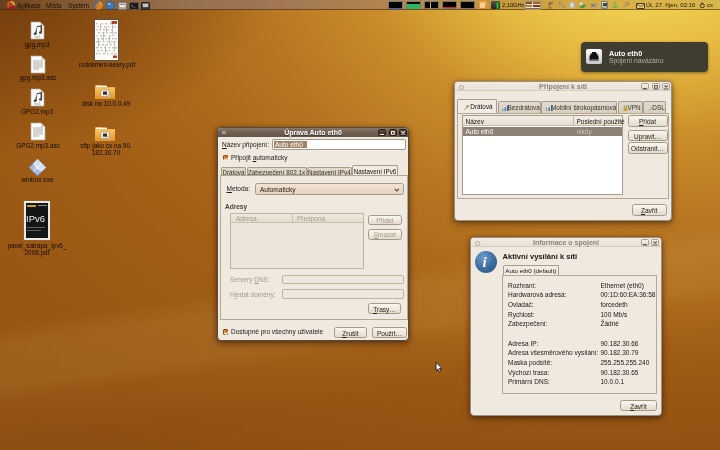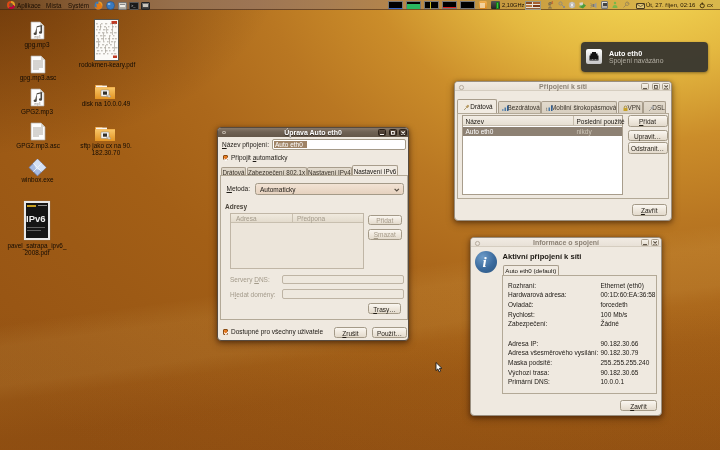--- a/index.html
+++ b/index.html
@@ -208,21 +208,21 @@
     <rect x="3.5" y="3.5" width="12" height="12" fill="#a8bce2" stroke="#687ab0" stroke-width="0.7"></rect>
     <path d="M3.5,3.5 h12 v5 l-6,3 l-6,-2 Z" fill="#d4e0f4"></path>
     <path d="M9.5,3.5 v12 M3.5,9.5 h12" stroke="#f0f4fa" stroke-width="0.8"></path>
   </g>
 </svg>
 <div class="dlabel" style="left:12px;top:177px;width:51px;">winbox.exe</div>
 
 <div class="absl" style="left:24px;top:201px;width:26px;height:39px;background:#151515;border:2px solid #e8e8e8;box-shadow:0 0 1px #888;"></div>
 <div class="absl" style="left:27px;top:205px;width:9px;height:1.5px;background:#c8a020;"></div>
 <div class="absl" style="left:38px;top:205px;width:9px;height:1px;background:#909090;"></div>
-<div class="absl" style="left:26px;top:213px;color:#f0f0f0;font-weight:bold;font-size:9.5px;letter-spacing:0;">IPv6</div>
+<div class="absl" style="left:26px;top:213px;color:#f0f0f0;font-weight:normal;font-size:9.5px;letter-spacing:0;">IPv6</div>
 <div class="absl" style="left:27px;top:227px;width:18px;height:0.8px;background:#606060;"></div>
 <div class="absl" style="left:27px;top:230px;width:14px;height:0.8px;background:#606060;"></div>
 <div class="dlabel" style="left:6px;top:243px;width:62px;">pavel_satrapa_ipv6_<br>2008.pdf</div>
 
 <svg class="absl" style="left:94px;top:19px;" width="25" height="42" viewBox="0 0 25 42">
   <rect x="0.5" y="0.5" width="24" height="41" fill="#fcfbf8" stroke="#57534b" stroke-width="1"></rect>
   <rect x="17.5" y="2" width="5.5" height="3" fill="#c03a24"></rect>
   <rect x="19" y="36.5" width="4" height="2.5" fill="#c03a24"></rect>
 <rect x="2" y="4.5" width="1.8" height="0.7" fill="#8e897f"></rect>
   <rect x="7" y="4.5" width="1.6" height="0.7" fill="#8e897f"></rect>
@@ -468,21 +468,21 @@
   <div class="wbtn blur" style="left:180px;"></div>
   <svg class="absl" style="left:172px;top:5.5px;" width="4" height="1.4" viewBox="0 0 4 1.4">
         <rect width="4" height="1.4" fill="#5f5549"></rect>
       </svg>
   <svg class="absl" style="left:182px;top:2.8px;" width="4.2" height="4.2" viewBox="0 0 4.2 4.2">
         <path d="M0.4,0.4 L3.8,3.8 M3.8,0.4 L0.4,3.8" stroke="#5f5549" stroke-width="1.1"></path>
       </svg>
 
   <div class="absl" style="left:4px;top:13px;width:22px;height:22px;border-radius:50%;background:radial-gradient(circle at 35% 28%,#6e9cc8,#3a6a9d 55%,#2d567f);"></div>
   <div class="absl" style="left:11.5px;top:15.5px;color:#fff;font:italic bold 15px 'Liberation Serif',serif;">i</div>
-  <div class="lbl" style="left:31.5px;top:13.8px;font-weight:bold;font-size:7.6px;">Aktivní připojení k síti</div>
+  <div class="lbl" style="left:31.5px;top:13.8px;font-weight:bold;font-size:7.6px;">Aktivní vysílání k síti</div>
   <div class="tab act" style="left:32px;top:26.5px;width:55.5px;height:10px;line-height:10.5px;font-size:6.2px;">Auto eth0 (default)</div>
   <div class="frame" style="left:31px;top:36.5px;width:155px;height:119.5px;"></div>
   <div class="lbl" style="left:37px;top:43.5px;">Rozhraní:</div>
       <div class="lbl" style="left:129.5px;top:43.5px;">Ethernet (eth0)</div>
   <div class="lbl" style="left:37px;top:53.2px;">Hardwarová adresa:</div>
       <div class="lbl" style="left:129.5px;top:53.2px;">00:1D:60:EA:36:58</div>
   <div class="lbl" style="left:37px;top:62.9px;">Ovladač:</div>
       <div class="lbl" style="left:129.5px;top:62.9px;">forcedeth</div>
   <div class="lbl" style="left:37px;top:72.6px;">Rychlost:</div>
       <div class="lbl" style="left:129.5px;top:72.6px;">100 Mb/s</div>

